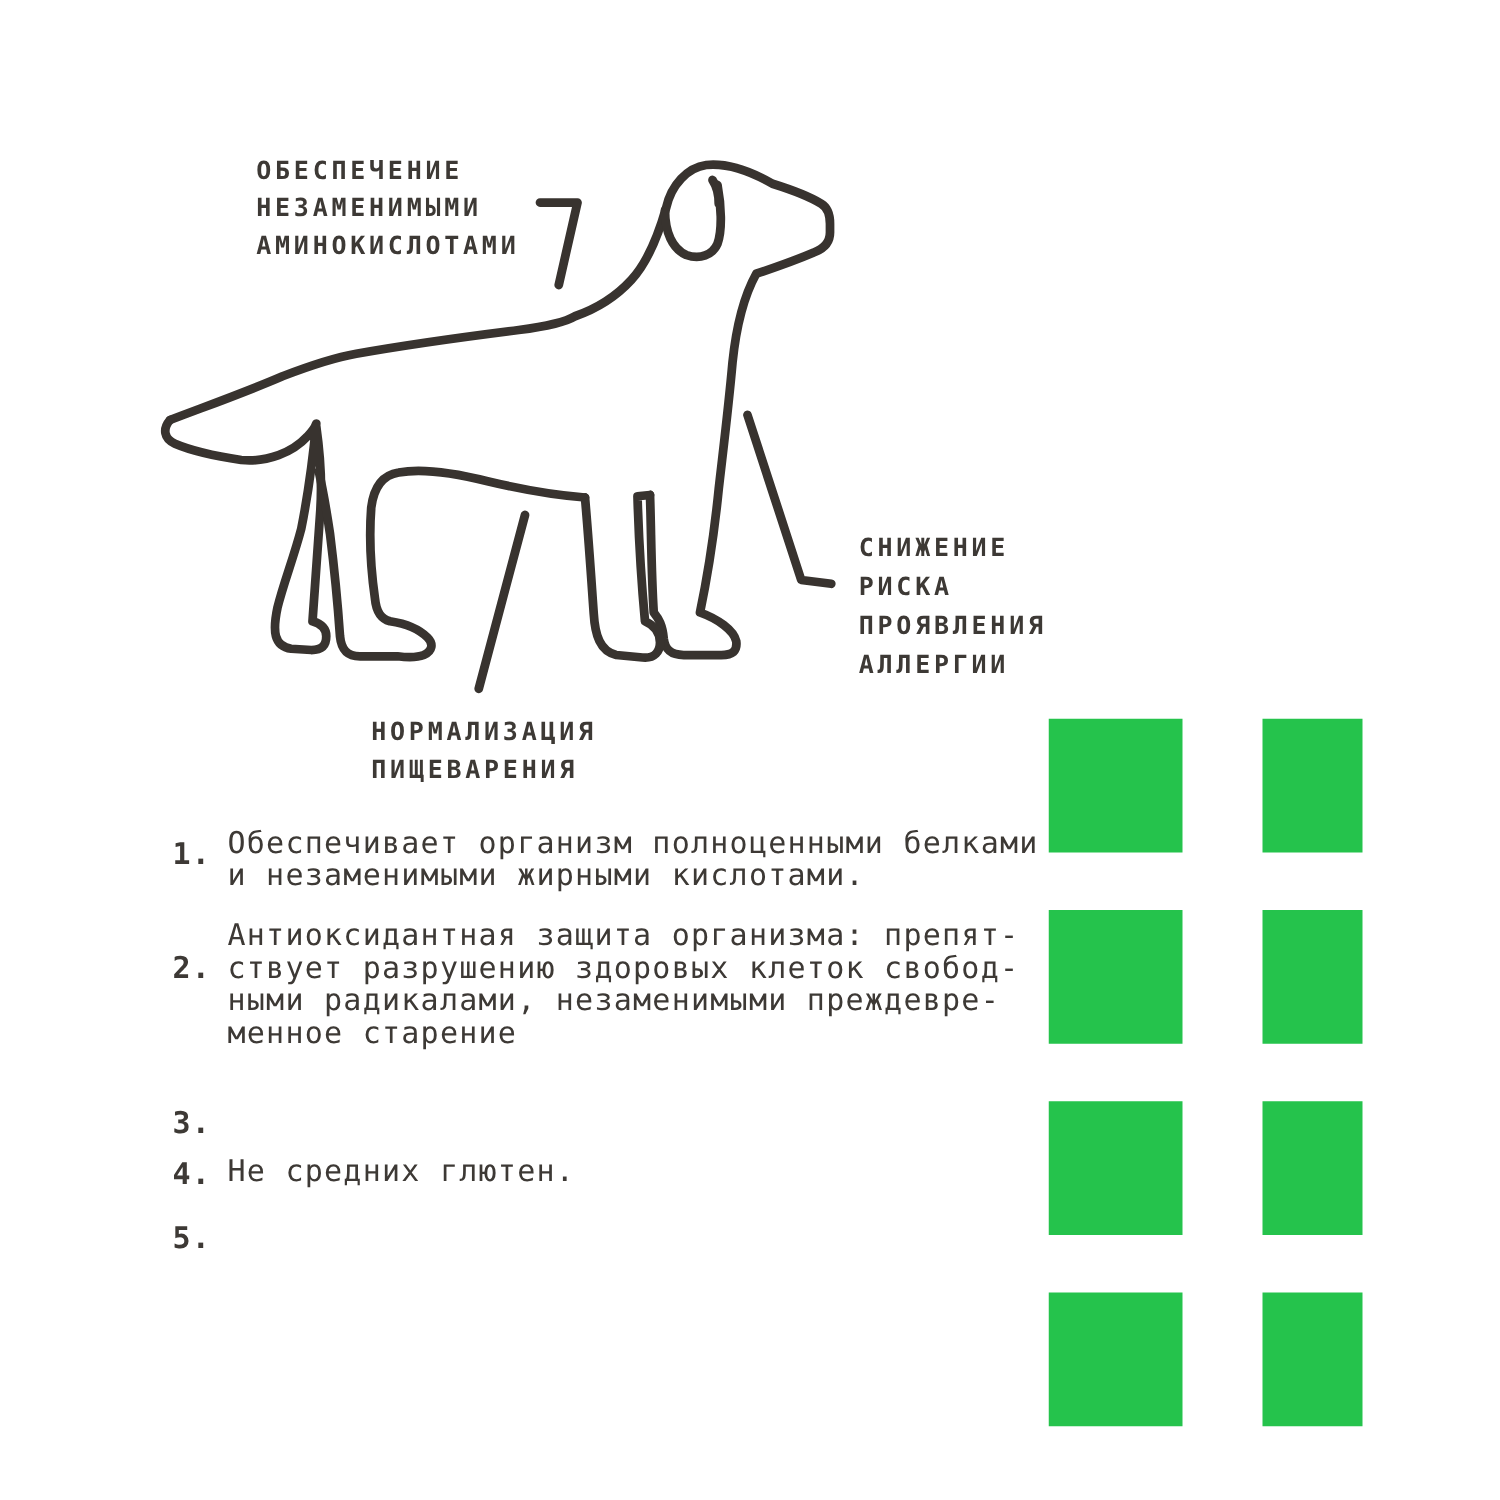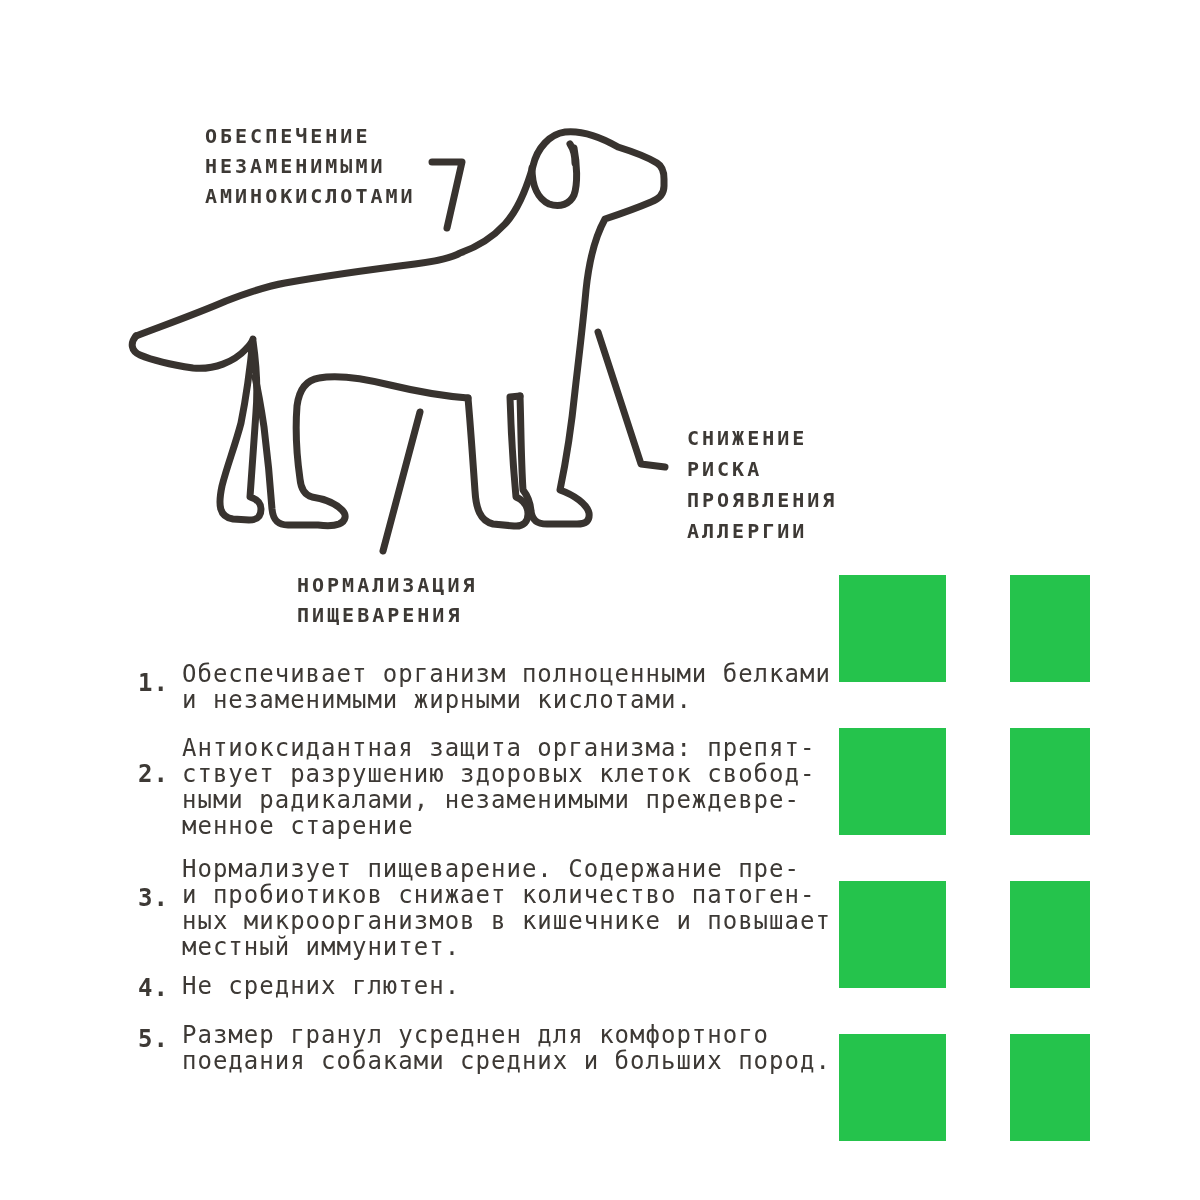--- a/index.html
+++ b/index.html
@@ -149,33 +149,27 @@
     </div>
     <div class="benefit">
       <div class="num">2.</div>
       <div class="txt">Антиоксидантная защита организма: препят-
 ствует разрушению здоровых клеток свобод-
 ными радикалами, незаменимыми преждевре-
 менное старение</div>
     </div>
     <div class="benefit">
       <div class="num">3.</div>
-      <div class="txt">Нормализует пищеварение. Содержание пре-
-и пробиотиков снижает количество патоген-
-ных микроорганизмов в кишечнике и повышает
-местный иммунитет.</div>
     </div>
     <div class="benefit">
       <div class="num">4.</div>
       <div class="txt">Не средних глютен.</div>
     </div>
     <div class="benefit">
       <div class="num">5.</div>
-      <div class="txt">Размер гранул усреднен для комфортного
-поедания собаками средних и больших пород.</div>
     </div>
   </div>
 
   <div class="tiles" id="tiles-grid">
       <div class="tile" style="background: rgb(37, 195, 76);"></div>
       <div class="tile" style="background: rgb(37, 195, 76);"></div>
       <div class="tile" style="background: rgb(37, 195, 76);"></div>
       <div class="tile" style="background: rgb(37, 195, 76);"></div>
       <div class="tile" style="background: rgb(37, 195, 76);"></div>
       <div class="tile" style="background: rgb(37, 195, 76);"></div>

